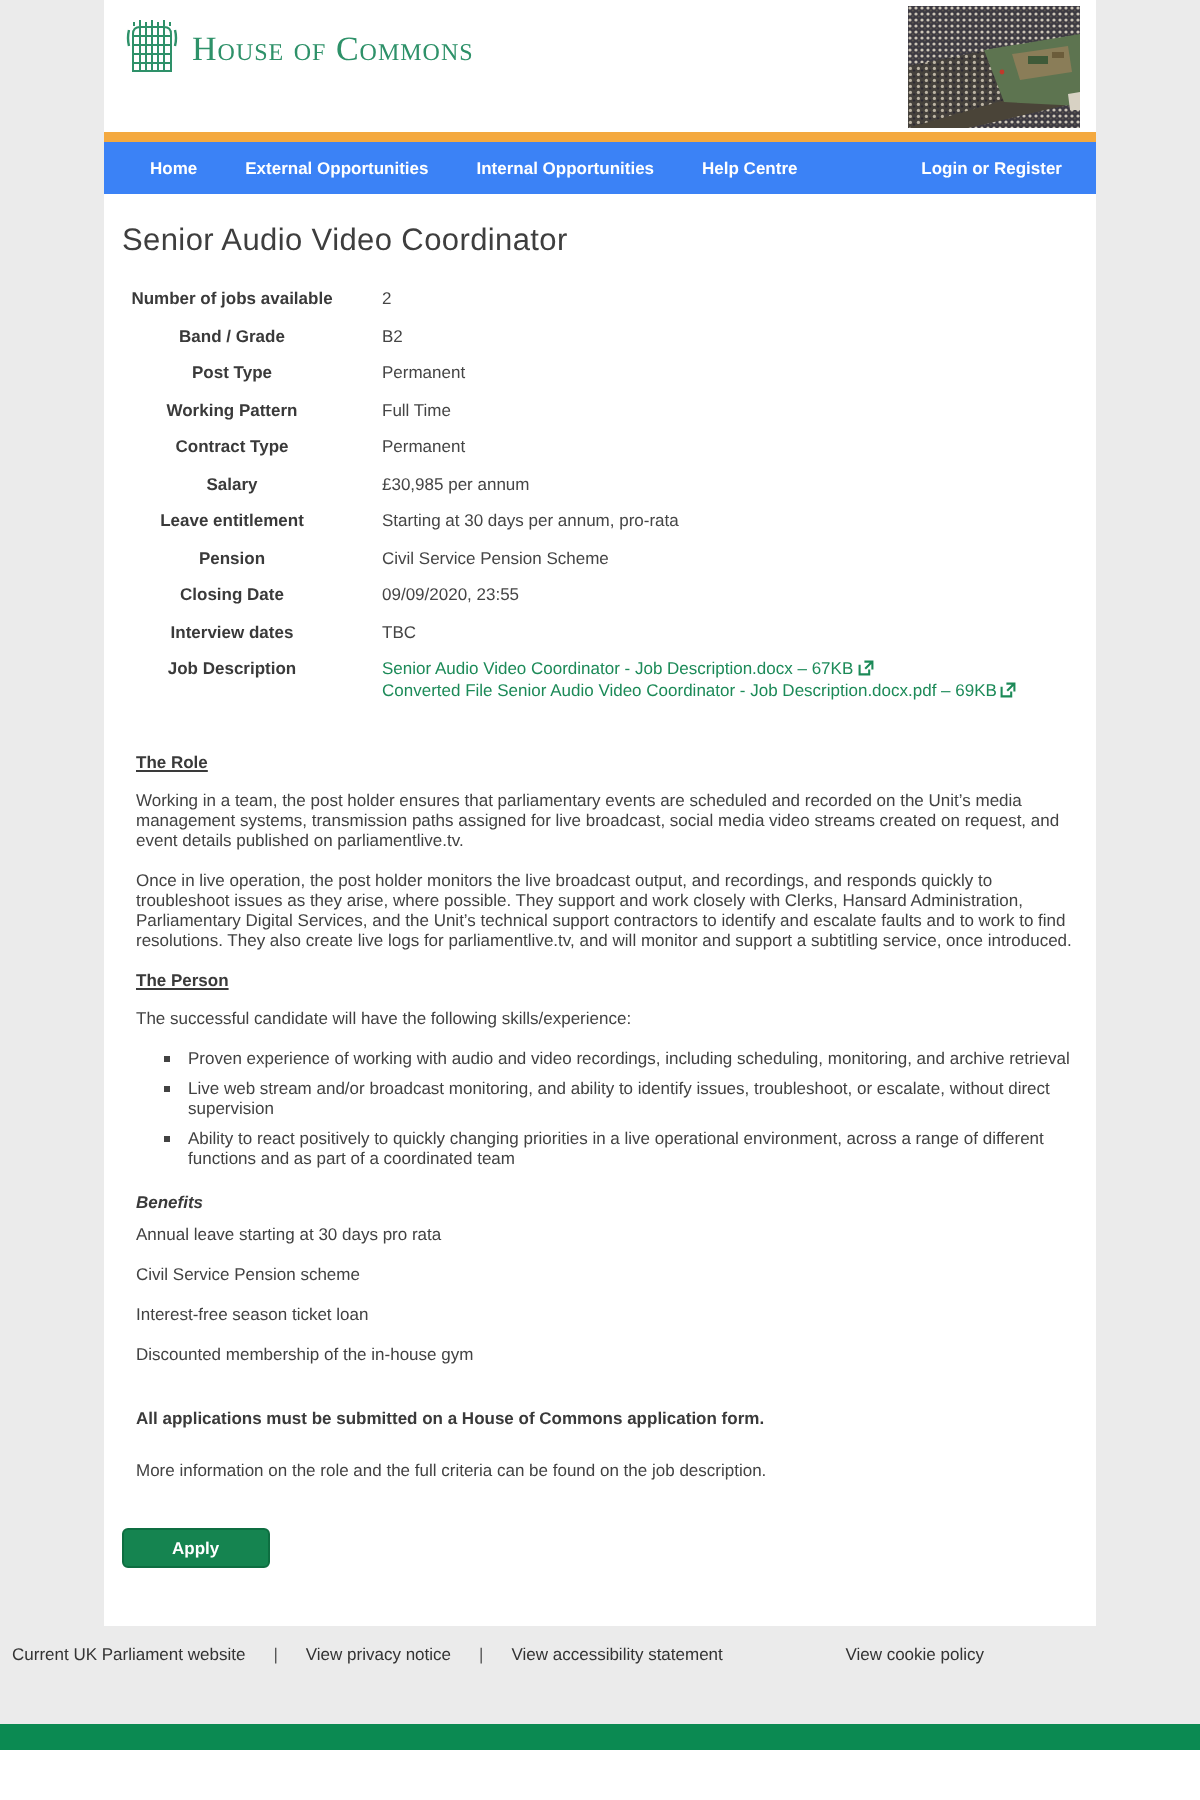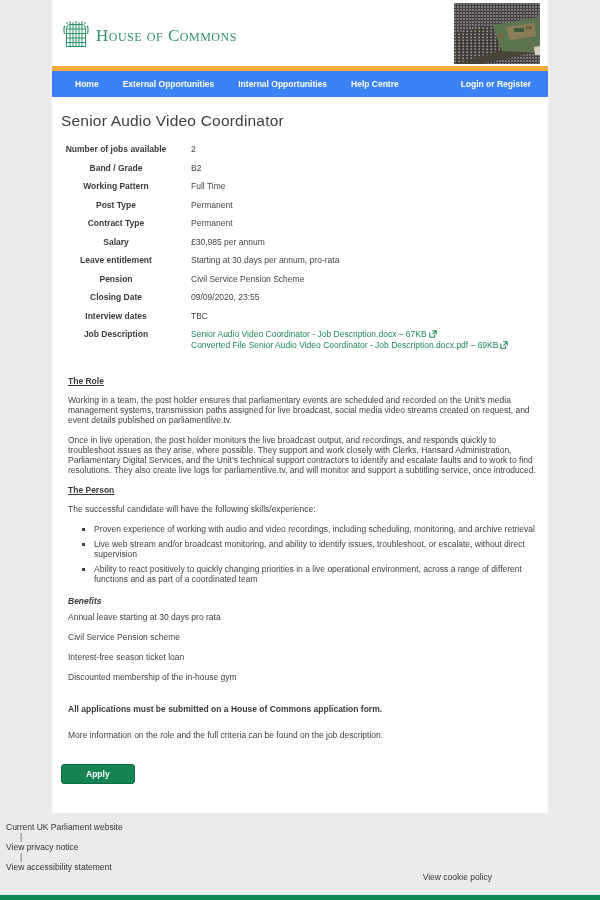--- a/index.html
+++ b/index.html
@@ -2,21 +2,21 @@
 <html><head>
 <meta charset="utf-8">
 <style>
   * { margin: 0; padding: 0; box-sizing: border-box; }
   body { background: #ffffff; font-family: "Liberation Sans", sans-serif; color: #3f3f3f; width: 600px; }
   .page-bg { background: #ebebeb; }
   .content { width: 496px; margin: 0 auto; }
 
   
   .site-header { position: relative; background: #ffffff; height: 66px; }
-  .logo { position: absolute; left: 11px; top: 20px; display: flex; align-items: center; cursor: pointer; }
+  .logo { position: absolute; left: 11px; top: 9px; display: flex; align-items: center; cursor: pointer; }
   .logo svg { display: block; }
   .wordmark { font-family: "Liberation Serif", serif; font-variant: small-caps; color: #2e9169;
               font-size: 17px; letter-spacing: 0.5px; margin-left: 7px; line-height: 1; padding-top: 2px; }
   .chamber { position: absolute; right: 8px; top: 3px; width: 86px; height: 61px; overflow: hidden; }
 
   .accent-bar { height: 5px; background: #f4a93f; }
 
   
   .nav { background: #3b82f6; height: 26px; display: flex; align-items: center; padding: 0 17px 0 23px; }
   .nav a { color: #ffffff; font-size: 8.5px; font-weight: bold; text-decoration: none; margin-right: 24px; cursor: pointer; }
@@ -41,21 +41,21 @@
   .prose li { margin-bottom: 5px; }
   .benefit-line { margin-bottom: 5px; }
   .bold-note { font-weight: bold; color: #3a3a3a; margin: 22px 0 0 0; }
   .more-info { margin: 16px 0 0 0; }
 
   .apply-btn { display: inline-block; margin-top: 14px; background: #158450; border: 1px solid #0e6e41;
                border-radius: 3px; color: #ffffff; font-family: "Liberation Sans", sans-serif;
                font-size: 8.5px; font-weight: bold; padding: 4px 24px; cursor: pointer; }
 
   
-  .footer { display: flex; align-items: flex-start; font-size: 8.5px; color: #333333; padding: 9px 4px 13px 6px; width: 496px; flex-direction: column; }
+  .footer { display: flex; align-items: flex-end; font-size: 8.5px; color: #333333; padding: 9px 4px 30px 6px; width: 496px; }
   .footer a { color: #333333; text-decoration: none; cursor: pointer; }
   .footer .sep { margin: 0 14px; color: #555555; }
   .footer .cookie { margin-left: auto; }
 
   .bottom-bar { height: 13px; background: #0b8a52; }
   .below-space { height: 124px; background: #ffffff; }
 </style>
 </head>
 <body>
 
@@ -123,26 +123,26 @@
         <tbody>
             <tr>
           <th>Number of jobs available</th>
           <td>2</td>
         </tr>
         <tr>
           <th>Band / Grade</th>
           <td>B2</td>
         </tr>
         <tr>
+          <th>Post Type</th>
+          <td>Permanent</td>
+        </tr>
+        <tr>
           <th>Working Pattern</th>
           <td>Full Time</td>
-        </tr>
-        <tr>
-          <th>Post Type</th>
-          <td>Permanent</td>
         </tr>
         <tr>
           <th>Contract Type</th>
           <td>Permanent</td>
         </tr>
         <tr>
           <th>Salary</th>
           <td>£30,985 per annum</td>
         </tr>
         <tr>

